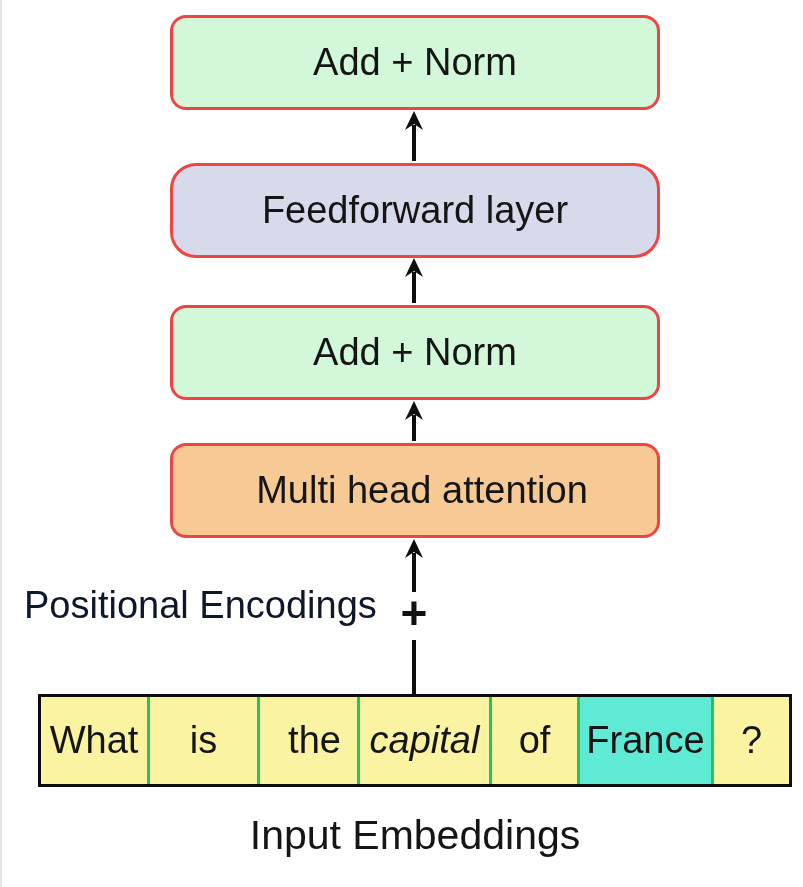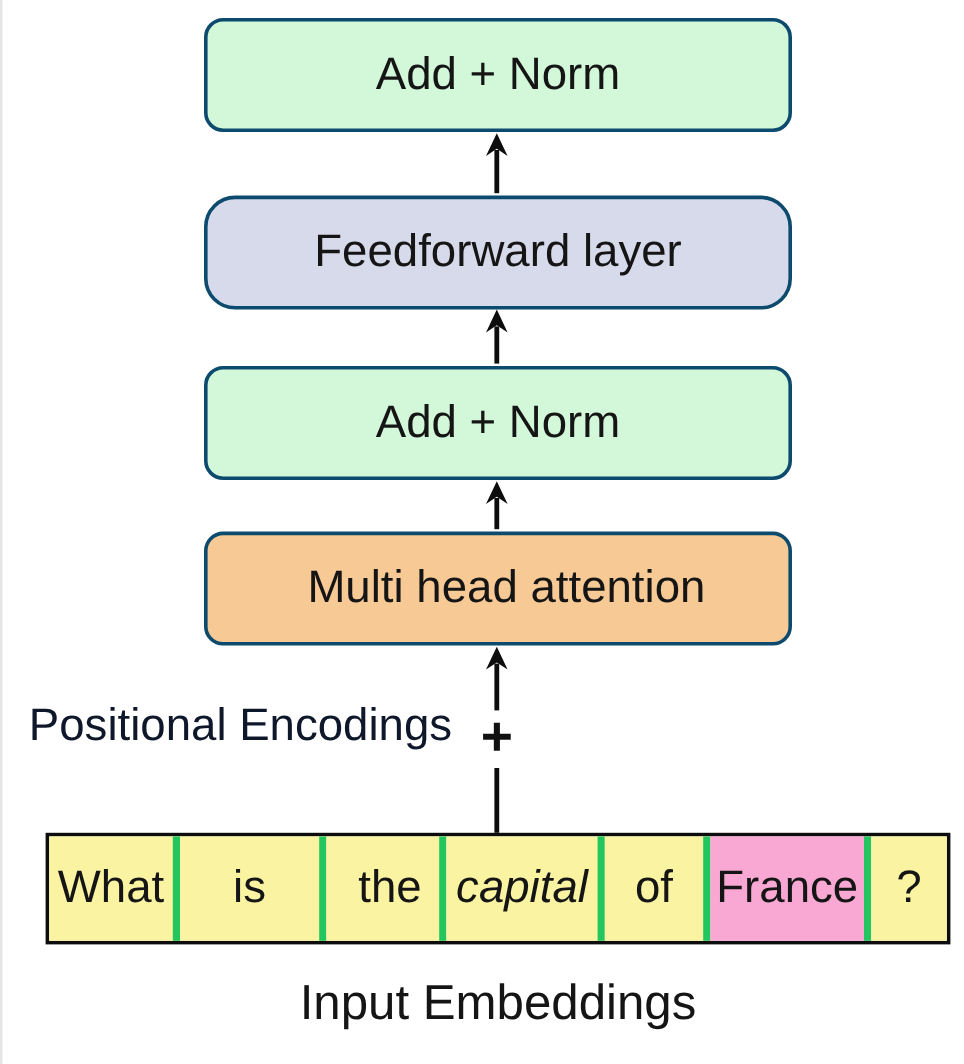--- a/index.html
+++ b/index.html
@@ -20,21 +20,21 @@
     left: 0; top: 0;
     width: 2px; height: 887px;
     background: #e4e5e7;
   }
   .block {
     position: absolute;
     left: 170px;
     width: 490px;
     height: 95px;
     box-sizing: border-box;
-    border: 3px solid #0c4a6e;
+    border: 3px solid #ef4444;
     border-radius: 16px;
     display: flex;
     align-items: center;
     justify-content: center;
     font-size: 38px;
     color: #151515;
   }
   .block-1 { top: 15px; }
   .block-2 { top: 163px; }
   .block-3 { top: 305px; }
@@ -71,30 +71,30 @@
     left: 38px;
     top: 694px;
     width: 754px;
     height: 93px;
     box-sizing: border-box;
     border: 3px solid #0d0d0d;
     display: flex;
   }
   .token {
     box-sizing: border-box;
-    border-right: 6px solid #22c55e;
+    border-right: 3px solid #22c55e;
     display: flex;
     align-items: center;
     justify-content: center;
     font-size: 38px;
     color: #151515;
   }
   .token:last-child { border-right: none; }
   .t0 { width: 109px; }
-  .t1 { width: 122px; }
+  .t1 { width: 110px; }
   .t2 { width: 100px; padding-left: 12px; }
   .t3 { width: 132px; }
   .t4 { width: 88px; text-align: center; }
   .t5 { width: 134px; }
   .t6 { width: 78px; flex: 1; }
   .input-label {
     position: absolute;
     left: 38px;
     top: 812px;
     width: 754px;
@@ -156,19 +156,19 @@
   <div class="pos-label">Positional Encodings</div>
 
   <div class="plus-symbol">+</div>
 
   <div class="token-row">
     <div class="token t0" style="background-color: rgb(249, 243, 162);">What</div>
     <div class="token t1" style="background-color: rgb(249, 243, 162);">is</div>
     <div class="token t2" style="background-color: rgb(249, 243, 162);">the</div>
     <div class="token t3" style="background-color: rgb(249, 243, 162); font-style: italic;">capital</div>
     <div class="token t4" style="background-color: rgb(249, 243, 162);">of</div>
-    <div class="token t5" style="background-color: #f9a8d4;">France</div>
+    <div class="token t5" style="background-color: #5eead4;">France</div>
     <div class="token t6" style="background-color: rgb(249, 243, 162);">?</div>
   </div>
 
   <div class="input-label">Input Embeddings</div>
 
 </div>
 
 </body></html>

